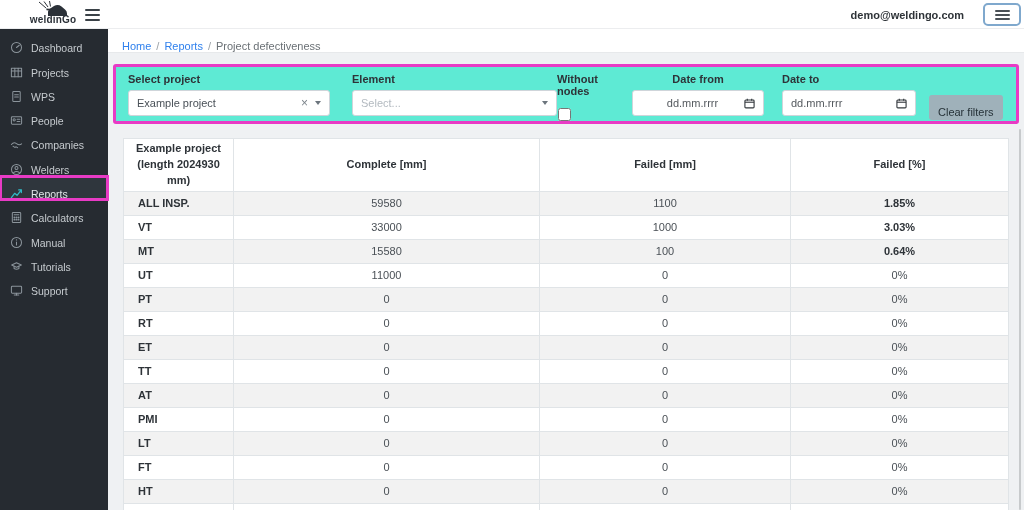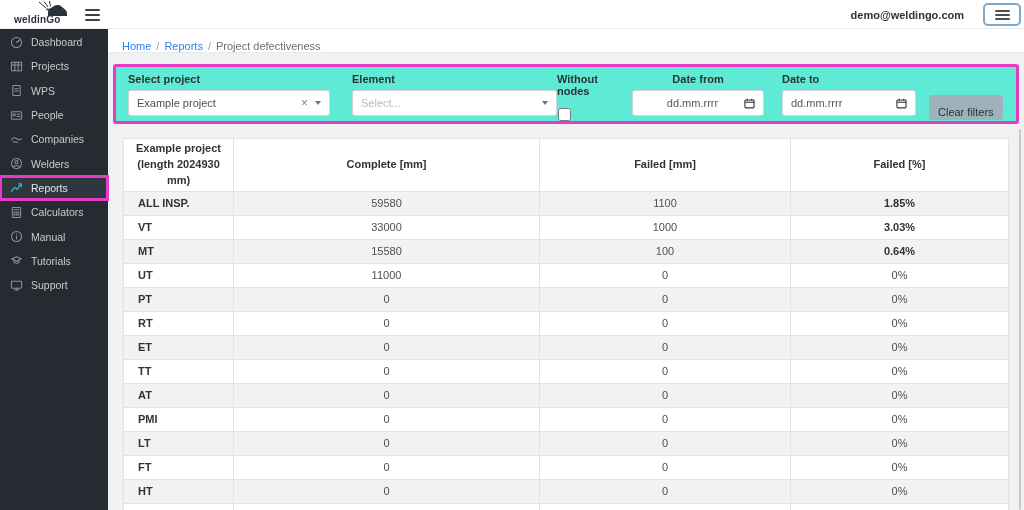--- a/index.html
+++ b/index.html
@@ -7,33 +7,33 @@
     --sidebar-bg:#262b31; --stripe:#f2f2f2; --clearbtn:#9fb1ba;
   }
   *{box-sizing:border-box;}
   html,body{margin:0;padding:0;}
   body{
     width:1024px;height:510px;overflow:hidden;position:relative;
     font-family:"Liberation Sans","DejaVu Sans",sans-serif;background:#fff;
   }
   
   .topbar{position:absolute;top:0;left:0;width:1024px;height:29px;background:#fff;border-bottom:1px solid #ecedef;z-index:6;}
-  .logo{position:absolute;left:14px;top:1px;width:78px;cursor:pointer;}
+  .logo{position:absolute;left:14px;top:1px;width:78px;text-align:center;cursor:pointer;}
   .logo svg{display:block;margin:0 auto;}
   .brand-text{font-size:10px;font-weight:bold;color:#2b3138;margin-top:-2px;letter-spacing:.2px;}
   .hamburger{position:absolute;left:85px;top:9px;width:15px;cursor:pointer;}
   .hamburger .bar{height:2px;background:#3a4147;margin-bottom:3px;border-radius:1px;}
   .hamburger .bar:last-child{margin-bottom:0;}
   .topbar-right{position:absolute;right:3px;top:0;height:29px;display:flex;align-items:center;gap:19px;}
   .user-email{font-size:11px;font-weight:bold;color:#2e3338;}
   .menu-btn{width:38px;height:23px;border:2px solid #7fa8cd;border-radius:5px;background:#fff;display:flex;flex-direction:column;justify-content:center;align-items:center;gap:2px;cursor:pointer;padding:0;}
   .menu-btn .bar{width:15px;height:2px;background:#4a5056;border-radius:1px;}
   
   .sidebar{position:absolute;left:0;top:29px;width:108px;height:481px;background:var(--sidebar-bg);padding-top:1px;z-index:4;}
-  .side-item{height:24.3px;display:flex;align-items:center;padding-left:10px;gap:8px;color:#c6cbcf;font-size:10.5px;cursor:pointer;white-space:nowrap;}
+  .side-item{height:24.3px;display:flex;align-items:flex-end;padding-left:10px;gap:8px;color:#c6cbcf;font-size:10.5px;cursor:pointer;white-space:nowrap;}
   .side-item .side-icon{width:13px;height:13px;display:inline-flex;flex:none;}
   .side-item.active{background:#2f363d;color:#e2e6e8;}
   .side-item.annotated{outline:3px solid var(--pink);outline-offset:-2px;}
   
   .main{position:absolute;left:108px;top:29px;width:916px;height:481px;background:#eff1f3;}
   .breadcrumb{height:24px;background:#fff;border-bottom:1px solid #e7e9eb;display:flex;align-items:flex-end;padding-left:14px;font-size:11px;gap:5px;}
   .crumb-link{color:var(--link);cursor:pointer;}
   .crumb-sep{color:#9aa0a6;}
   .crumb-current{color:#6a7075;}
   .content{position:absolute;top:25px;left:0;width:916px;height:456px;background:#eff1f3;overflow:hidden;}

